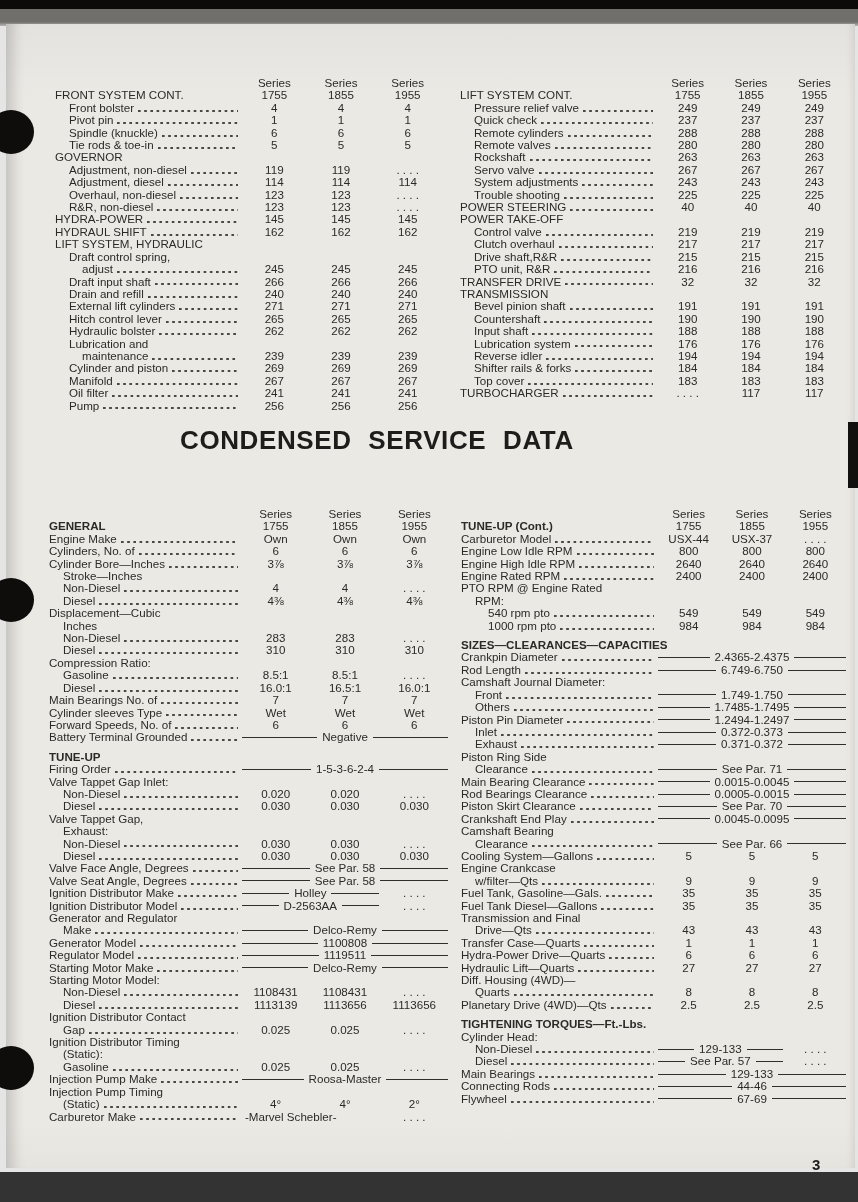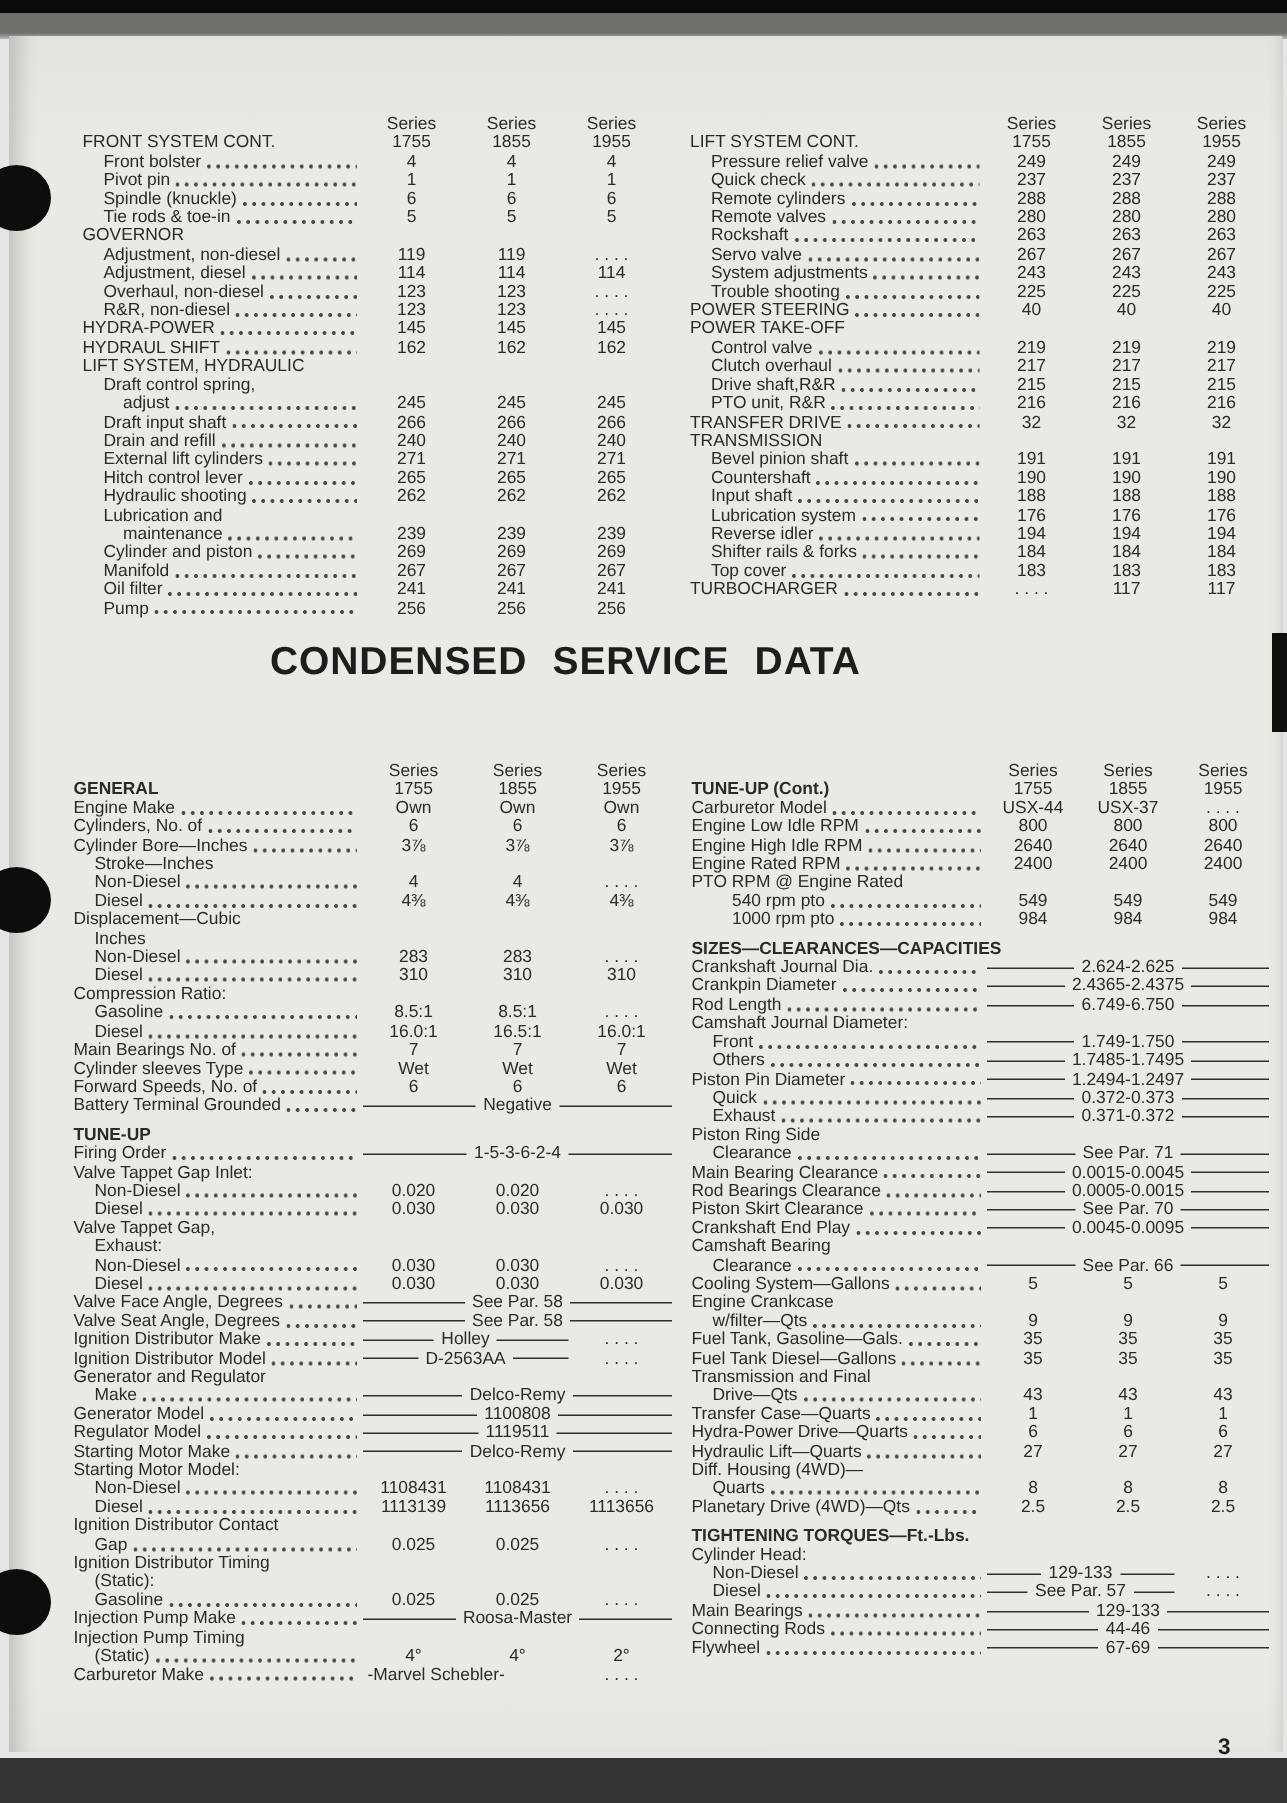--- a/index.html
+++ b/index.html
@@ -245,21 +245,21 @@
             <span class="dots"></span>
           </span>
           <span class="vals">
             <span class="vc">265</span>
             <span class="vc">265</span>
             <span class="vc">265</span>
           </span>
         </div>
         <div class="row">
           <span class="lw">
-            <span class="lab i1">Hydraulic shooting</span>
+            <span class="lab i1">Hydraulic bolster</span>
             <span class="dots"></span>
           </span>
           <span class="vals">
             <span class="vc">262</span>
             <span class="vc">262</span>
             <span class="vc">262</span>
           </span>
         </div>
         <div class="row">
           <span class="lw">
@@ -1164,20 +1164,26 @@
           </span>
         </div>
         <div class="row">
           <span class="lw">
             <span class="lab i0">PTO RPM @ Engine Rated</span>
           </span>
           <span class="vals"></span>
         </div>
         <div class="row">
           <span class="lw">
+            <span class="lab i1">RPM:</span>
+          </span>
+          <span class="vals"></span>
+        </div>
+        <div class="row">
+          <span class="lw">
             <span class="lab i2">540 rpm pto</span>
             <span class="dots"></span>
           </span>
           <span class="vals">
             <span class="vc">549</span>
             <span class="vc">549</span>
             <span class="vc">549</span>
           </span>
         </div>
         <div class="row">
@@ -1192,33 +1198,20 @@
           </span>
         </div>
         <div class="row gap">
           <span class="lw">
             <span class="lab i0 b">SIZES—CLEARANCES—CAPACITIES</span>
           </span>
           <span class="vals"></span>
         </div>
         <div class="row">
           <span class="lw">
-            <span class="lab i0">Crankshaft Journal Dia.</span>
-            <span class="dots"></span>
-          </span>
-          <span class="vals">
-            <span class="spn c3">
-              <i class="rule"></i>
-              <span class="stx">2.624-2.625</span>
-              <i class="rule"></i>
-            </span>
-          </span>
-        </div>
-        <div class="row">
-          <span class="lw">
             <span class="lab i0">Crankpin Diameter</span>
             <span class="dots"></span>
           </span>
           <span class="vals">
             <span class="spn c3">
               <i class="rule"></i>
               <span class="stx">2.4365-2.4375</span>
               <i class="rule"></i>
             </span>
           </span>
@@ -1276,21 +1269,21 @@
           <span class="vals">
             <span class="spn c3">
               <i class="rule"></i>
               <span class="stx">1.2494-1.2497</span>
               <i class="rule"></i>
             </span>
           </span>
         </div>
         <div class="row">
           <span class="lw">
-            <span class="lab i1">Quick</span>
+            <span class="lab i1">Inlet</span>
             <span class="dots"></span>
           </span>
           <span class="vals">
             <span class="spn c3">
               <i class="rule"></i>
               <span class="stx">0.372-0.373</span>
               <i class="rule"></i>
             </span>
           </span>
         </div>

